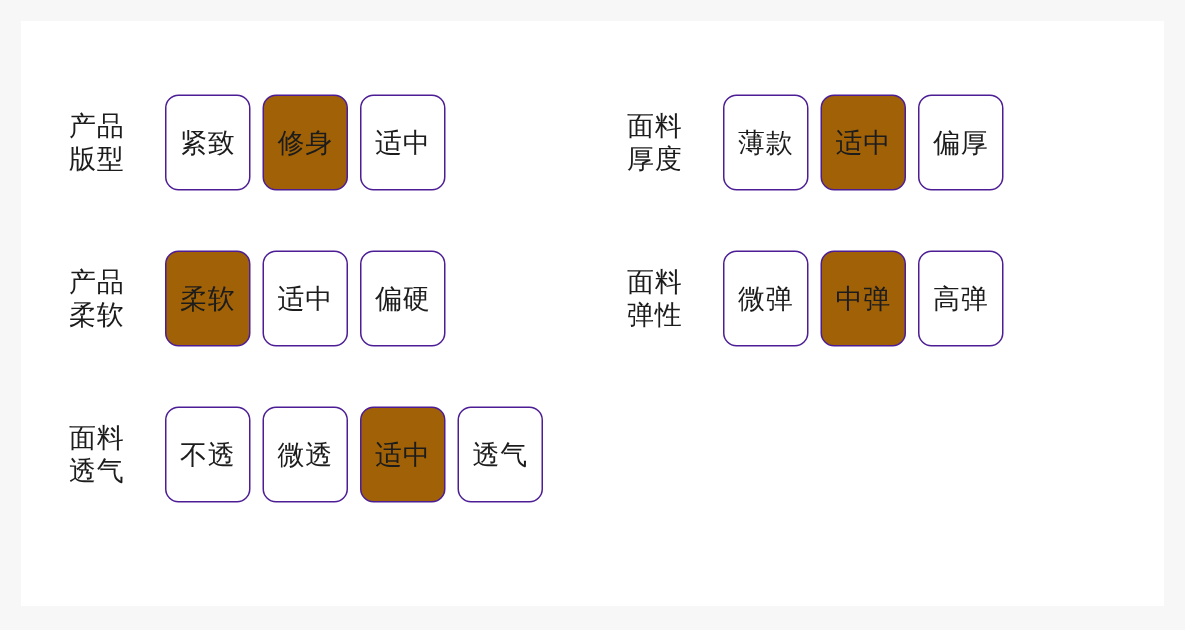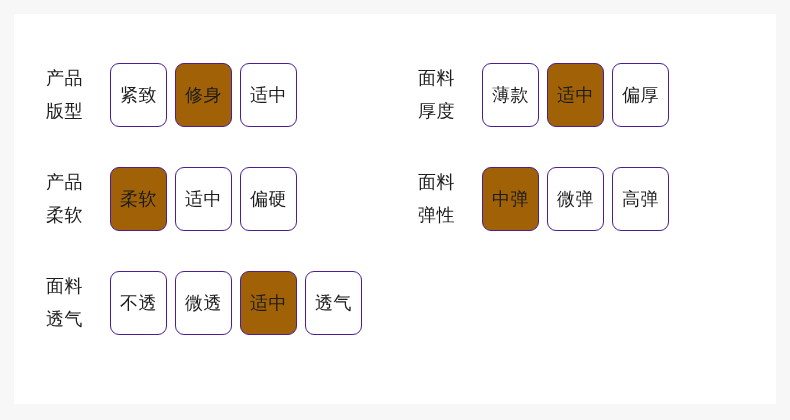--- a/index.html
+++ b/index.html
@@ -43,21 +43,21 @@
     height: 64px;
   }
   .attr-row.r0 { top: 49px;  }
   .attr-row.r1 { top: 153px; }
   .attr-row.r2 { top: 257px; }
 
   .attr-label {
     width: 56px;
     flex: 0 0 56px;
     font-size: 18px;
-    line-height: 33px;
+    line-height: 22px;
     color: #1c1c1c;
     letter-spacing: 0.5px;
     text-align: left;
     white-space: pre-line;
     font-weight: 400;
   }
 
   .option-list {
     display: flex;
     align-items: center;
@@ -137,22 +137,22 @@
           <button class="option-btn">薄款</button>
           <button class="option-btn selected">适中</button>
           <button class="option-btn">偏厚</button>
         </div>
       </div>
 
       <div class="attr-row r1">
         <div class="attr-label">面料
 弹性</div>
         <div class="option-list">
+          <button class="option-btn">微弹</button>
           <button class="option-btn selected">中弹</button>
-          <button class="option-btn">微弹</button>
           <button class="option-btn">高弹</button>
         </div>
       </div>
 
     </div>
 
   </div>
 </div>
 
 </body></html>

